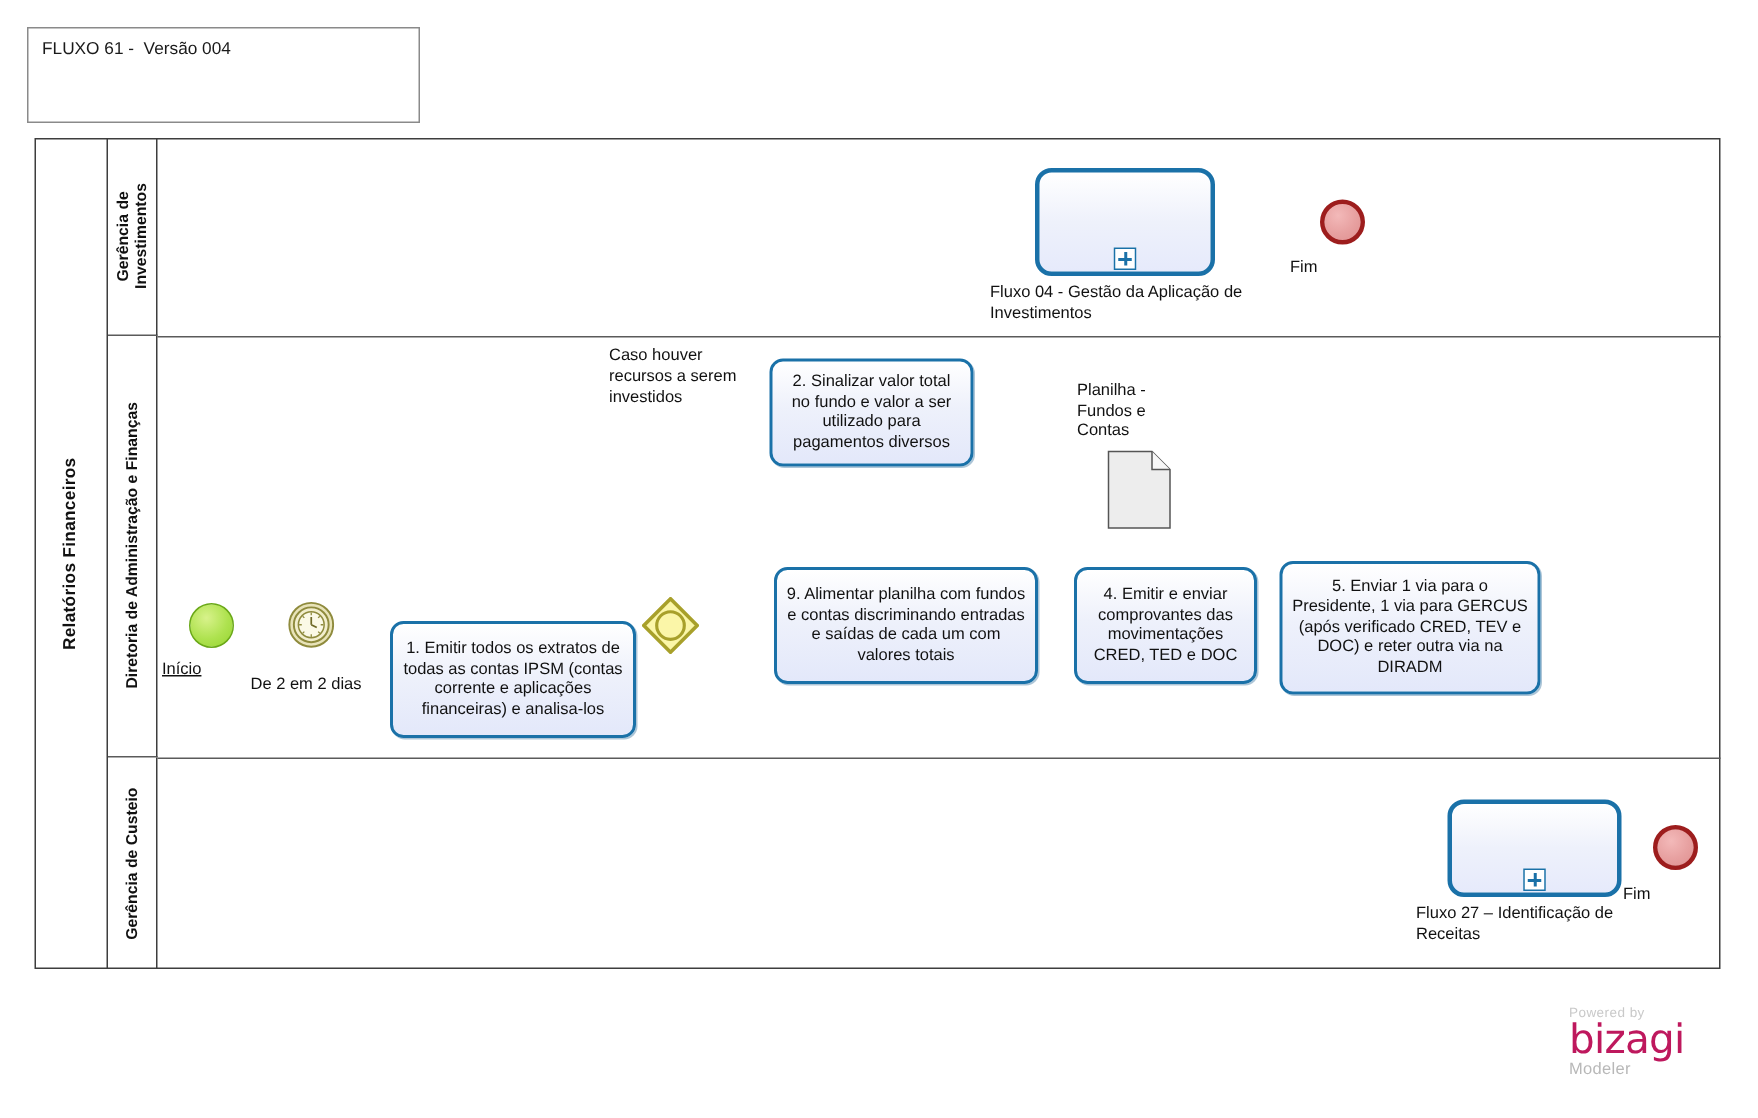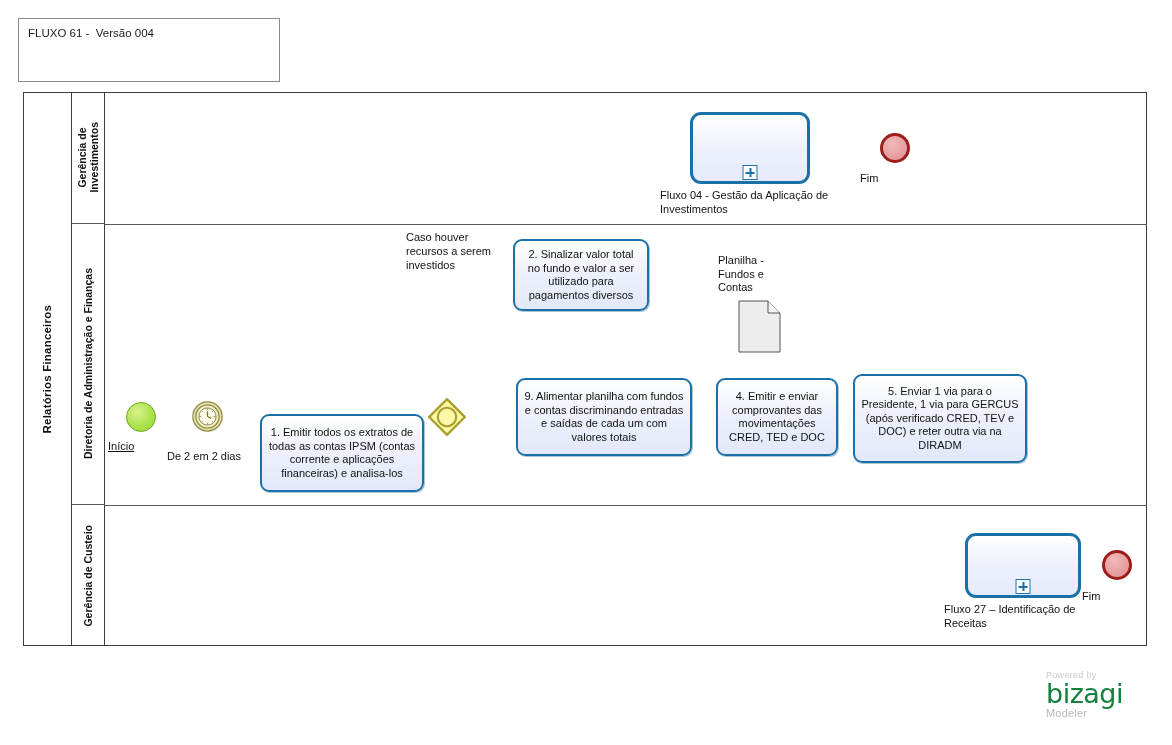--- a/index.html
+++ b/index.html
@@ -184,21 +184,21 @@
     width: 110px;
   }
   .logo .powered {
     font-size: 9px;
     color: #c9c9c9;
     letter-spacing: .3px;
     line-height: 11px;
   }
   .logo .brand {
     font-size: 27px;
-    color: #15803d;
+    color: #be185d;
     line-height: 26px;
     letter-spacing: -.5px;
     font-family: "DejaVu Sans", sans-serif;
   }
   .logo .modeler {
     font-size: 11px;
     color: #b8b8b8;
     line-height: 13px;
     letter-spacing: .2px;
   }

